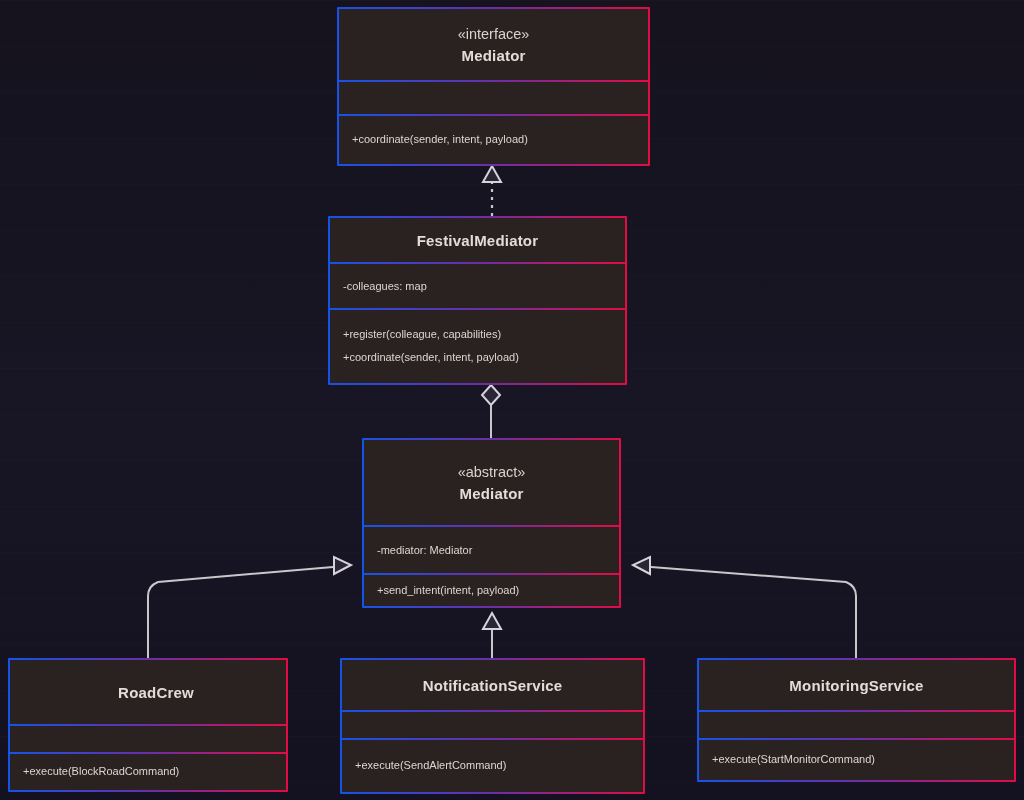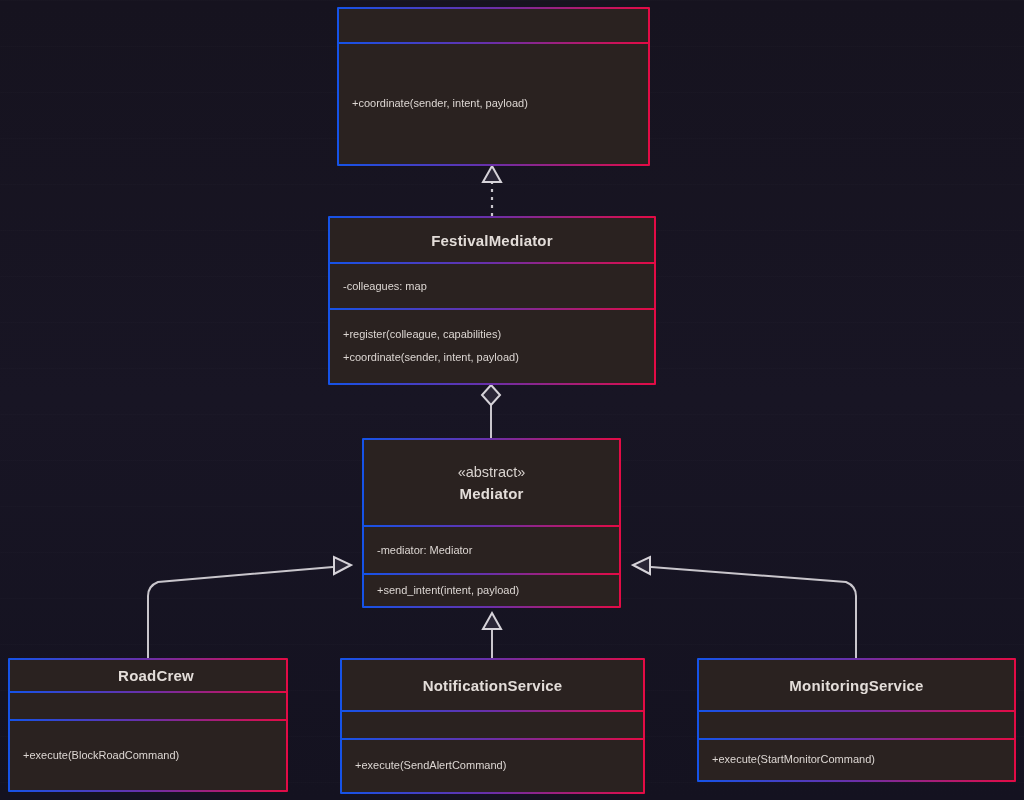--- a/index.html
+++ b/index.html
@@ -138,28 +138,32 @@
     </g>
 
     <g>
       <path class="edge-line" d="M856,658 L856,596 Q856,586 846,582 L651,567"></path>
       <polygon class="head-hollow" points="633,565 650,574 650,557"></polygon>
     </g>
   </svg>
 
   <div class="uml-class" style="left:337px; top:7px; width:313px; height:159px;">
     <div class="uml-inner">
+      <div class="cmp cmp-title" style="height:72px;">
+        <div class="stereotype">«interface»</div>
+        <div class="classname">Mediator</div>
+      </div>
       <div class="cmp cmp-empty" style="height:34px;"></div>
       <div class="cmp" style="flex:1;">
         <div class="member">+coordinate(sender, intent, payload)</div>
       </div>
     </div>
   </div>
 
-  <div class="uml-class" style="left:328px; top:216px; width:328px; height:169px;">
+  <div class="uml-class" style="left:328px; top:216px; width:299px; height:169px;">
     <div class="uml-inner">
       <div class="cmp cmp-title" style="height:45px;">
         <div class="classname">FestivalMediator</div>
       </div>
       <div class="cmp" style="height:46px;">
         <div class="member">-colleagues: map</div>
       </div>
       <div class="cmp" style="flex:1;">
         <div class="member">+register(colleague, capabilities)</div>
         <div class="member">+coordinate(sender, intent, payload)</div>
@@ -177,21 +181,21 @@
         <div class="member">-mediator: Mediator</div>
       </div>
       <div class="cmp" style="flex:1;">
         <div class="member">+send_intent(intent, payload)</div>
       </div>
     </div>
   </div>
 
   <div class="uml-class" style="left:8px; top:658px; width:280px; height:134px;">
     <div class="uml-inner">
-      <div class="cmp cmp-title" style="height:32px;padding-left:16px;">
+      <div class="cmp cmp-title" style="height:65px;padding-left:16px;">
         <div class="classname">RoadCrew</div>
       </div>
       <div class="cmp cmp-empty" style="height:28px;"></div>
       <div class="cmp" style="flex:1;">
         <div class="member">+execute(BlockRoadCommand)</div>
       </div>
     </div>
   </div>
 
   <div class="uml-class" style="left:340px; top:658px; width:305px; height:136px;">

